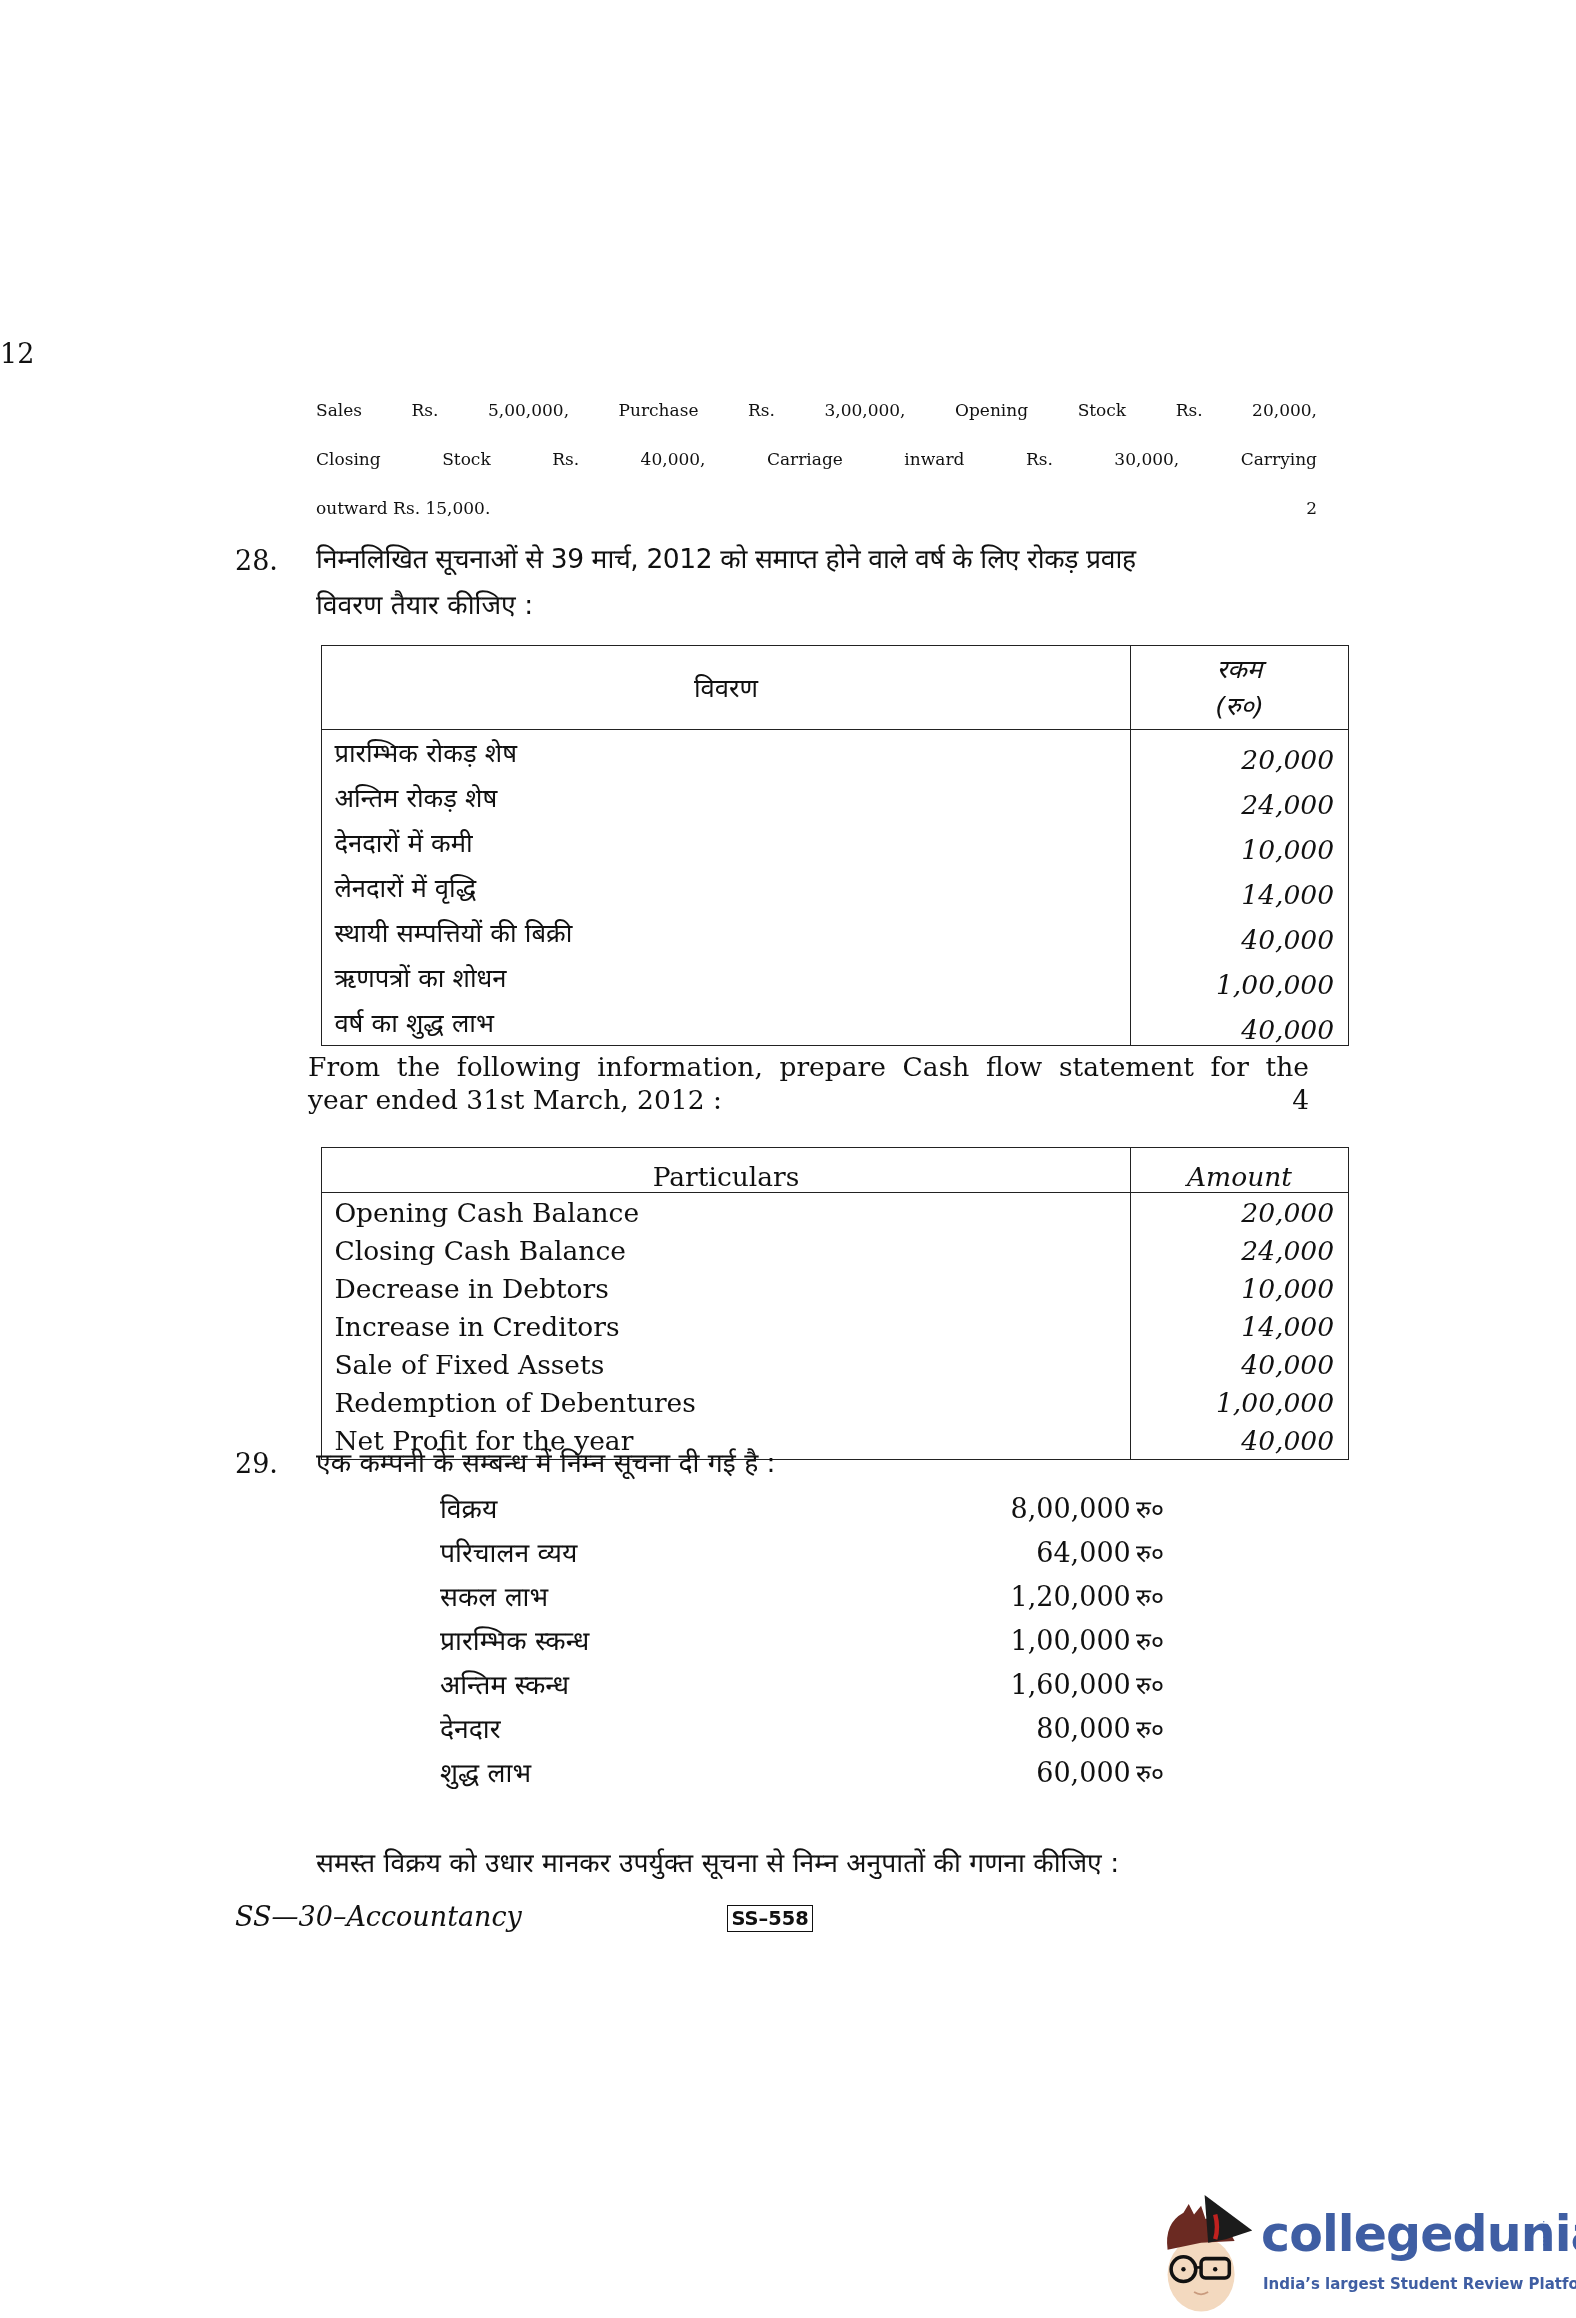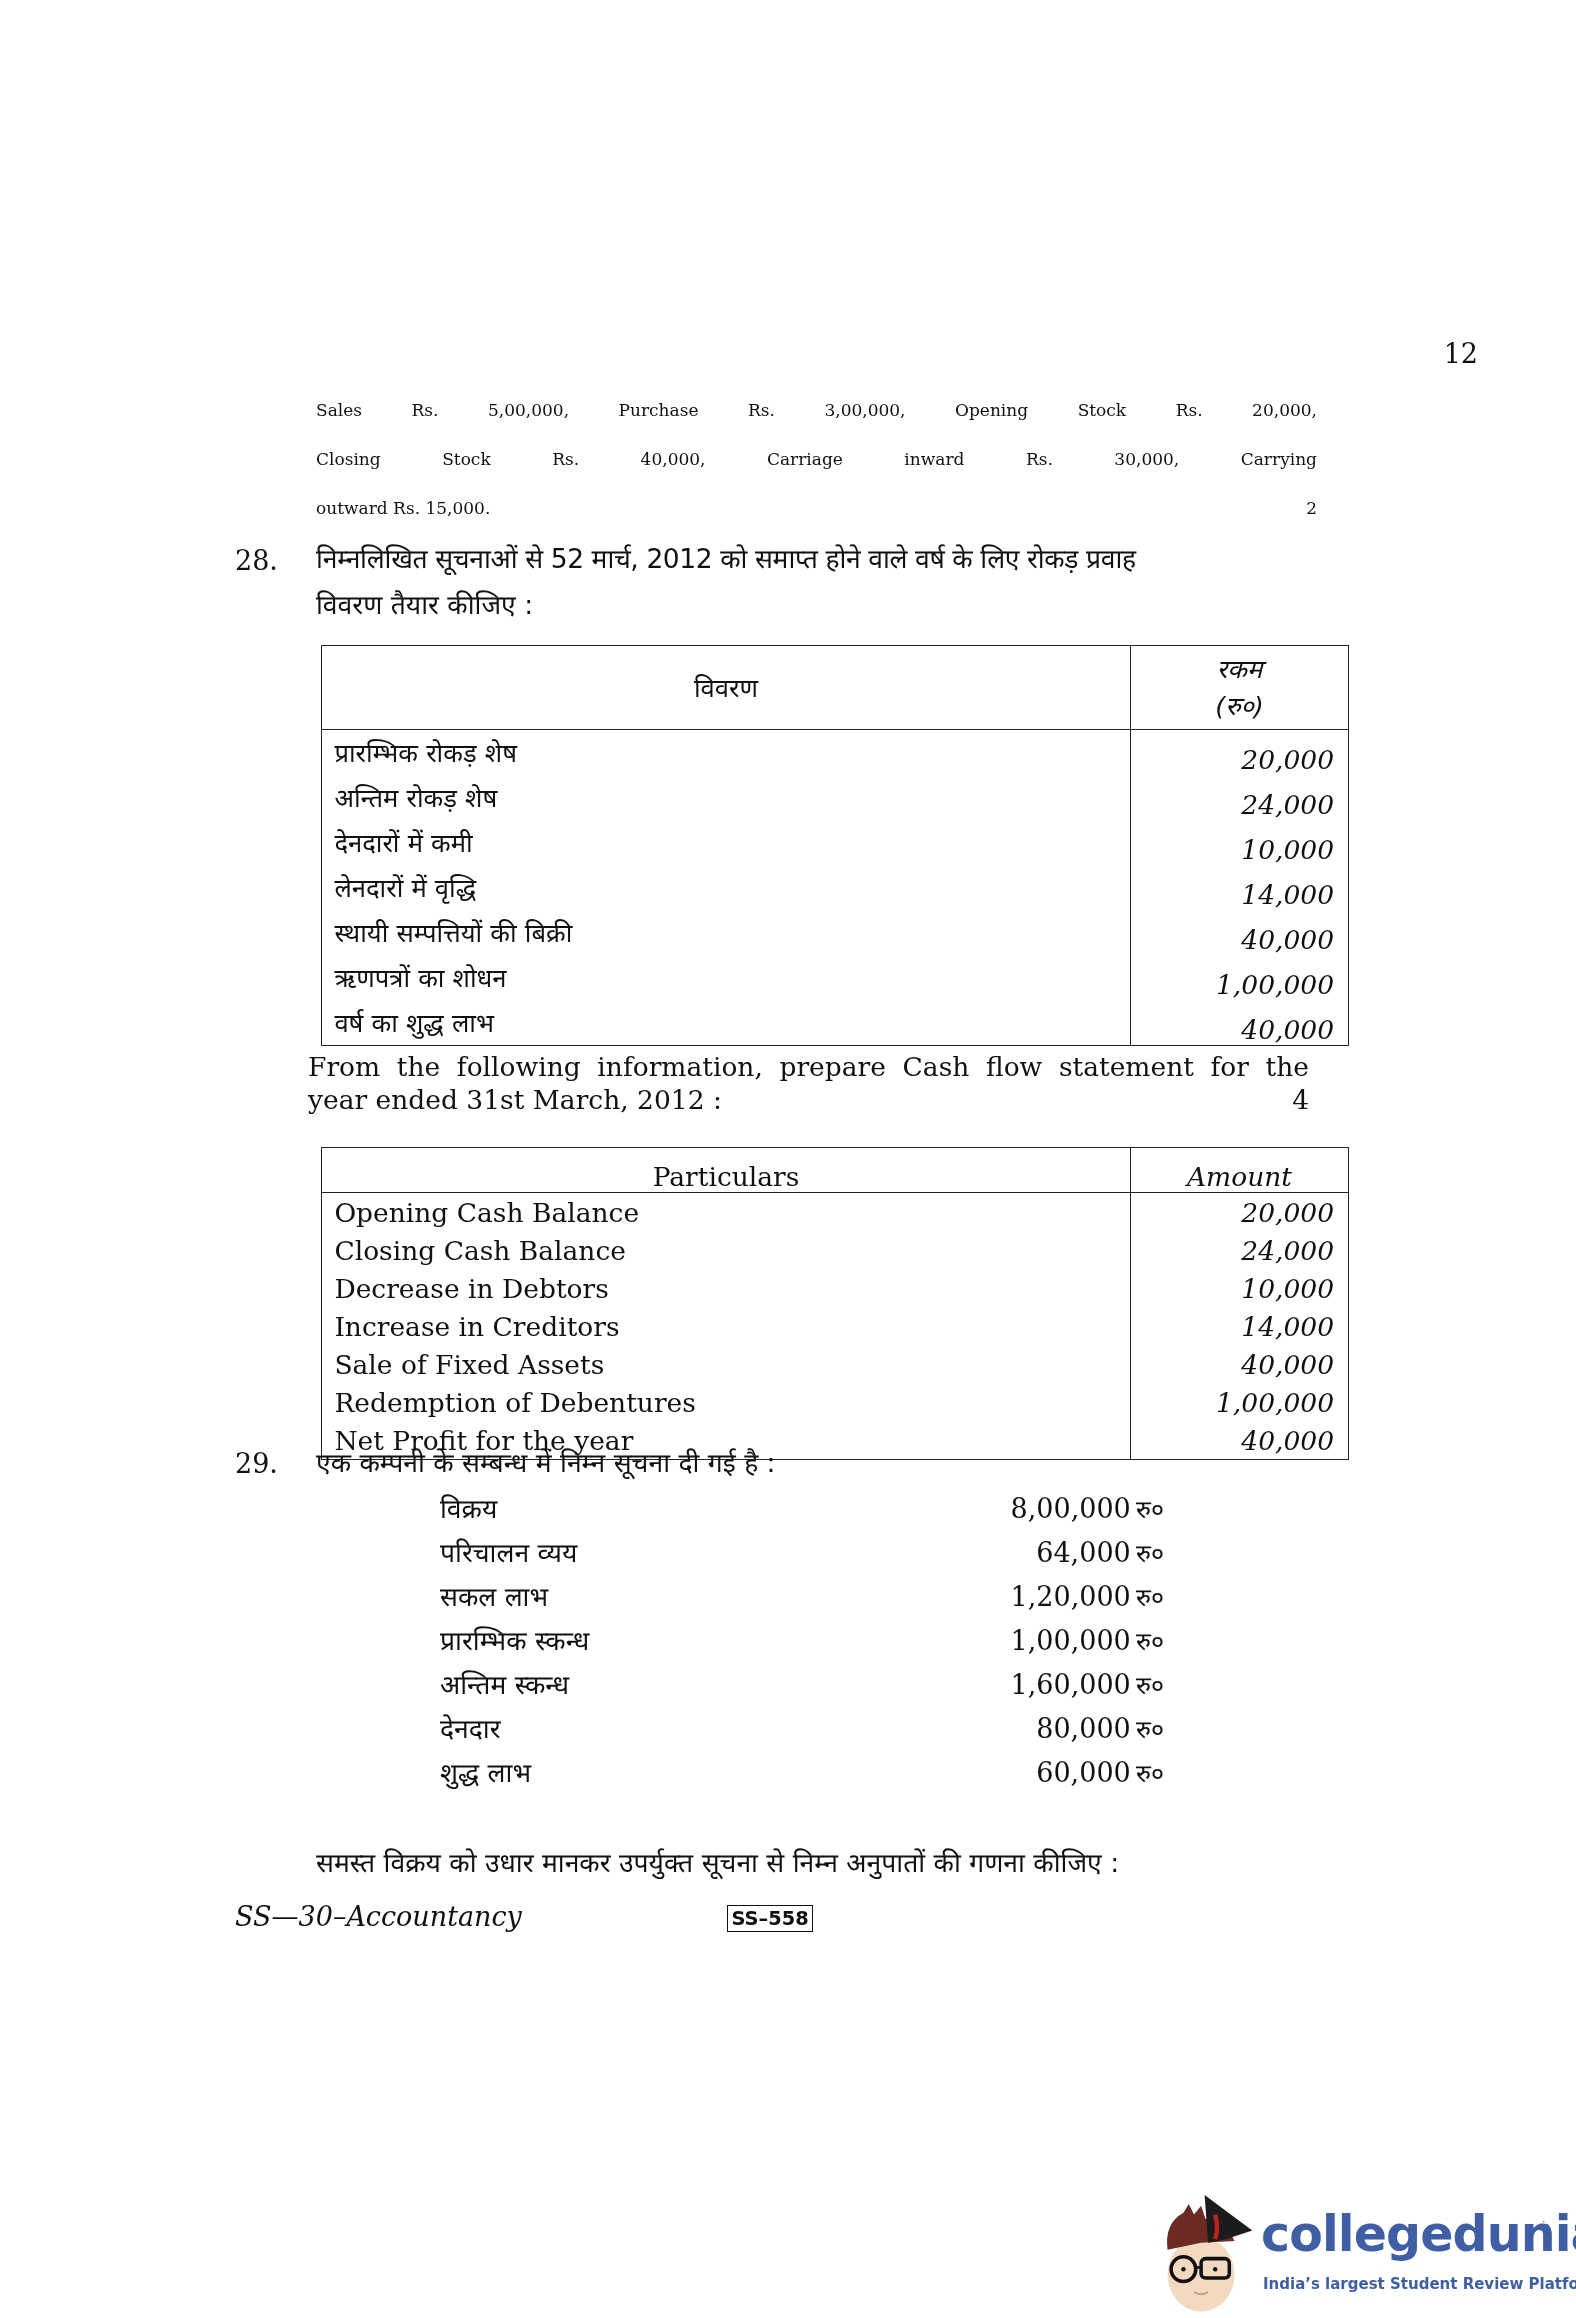--- a/index.html
+++ b/index.html
@@ -2,21 +2,21 @@
 <html style="font-size:14px"><head>
 <meta charset="utf-8">
 <style>
   html, body { margin: 0; padding: 0; background: #ffffff; }
   body {
     width: 1577px; height: 2319px; position: relative; overflow: hidden;
     font-family: "DejaVu Serif", "Liberation Serif", serif;
     color: #111111;
   }
   .abs { position: absolute; }
-  .page-no { left: 0; width: 1478px; top: 338px; text-align: right; font-size: 27px; }
+  .page-no { left: 0; width: 1478px; top: 338px; text-align: left; font-size: 27px; }
   .para {
     left: 316px; width: 1001px; font-size: 17px; line-height: 49px;
     text-align: justify; text-align-last: left;
   }
   .para .line { display: block; white-space: nowrap; }
   .justify-line { display: flex; justify-content: space-between; }
   .marks { float: right; }
   .qnum { font-size: 27px; }
   .hindi { font-family: "DejaVu Sans", "Liberation Sans", sans-serif; font-size: 26.5px; }
 
@@ -56,21 +56,21 @@
   <span class="line justify-line">
       <span style="width:100%;text-align:justify;text-align-last:justify;display:block;">Sales Rs. 5,00,000, Purchase Rs. 3,00,000, Opening Stock Rs. 20,000,</span>
     </span>
   <span class="line">
       <span style="width:100%;text-align:justify;text-align-last:justify;display:block;">Closing Stock Rs. 40,000, Carriage inward Rs. 30,000, Carrying</span>
     </span>
   <span class="line"><span>outward Rs. 15,000.</span><span class="marks">2</span></span>
 </div>
 
 <div class="abs qnum" style="left:235px; top:545px;">28.</div>
-<div class="abs hindi" style="left:316px; top:540px; width:1001px; white-space:nowrap; letter-spacing:-0.4px;">निम्नलिखित सूचनाओं से 52 मार्च, 2012 को समाप्त होने वाले वर्ष के लिए रोकड़ प्रवाह</div>
+<div class="abs hindi" style="left:316px; top:540px; width:1001px; white-space:nowrap; letter-spacing:-0.4px;">निम्नलिखित सूचनाओं से 39 मार्च, 2012 को समाप्त होने वाले वर्ष के लिए रोकड़ प्रवाह</div>
 <div class="abs hindi" style="left:316px; top:586px;">विवरण तैयार कीजिए :</div>
 
 <table class="t t1" style="top:645px;">
   <thead>
     <tr>
       <th>विवरण</th>
       <th class="col-amt amt">
         <div>रकम</div>
         <div>(रु०)</div>
       </th>

